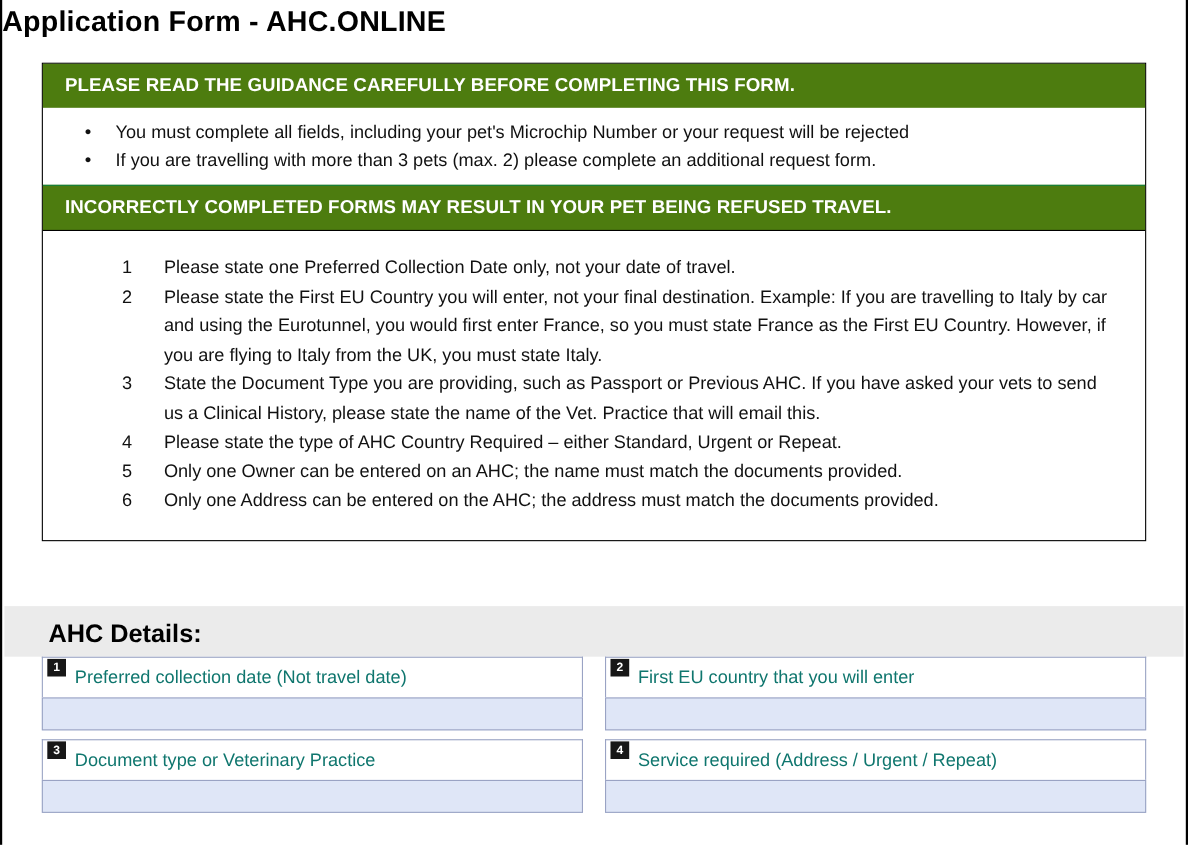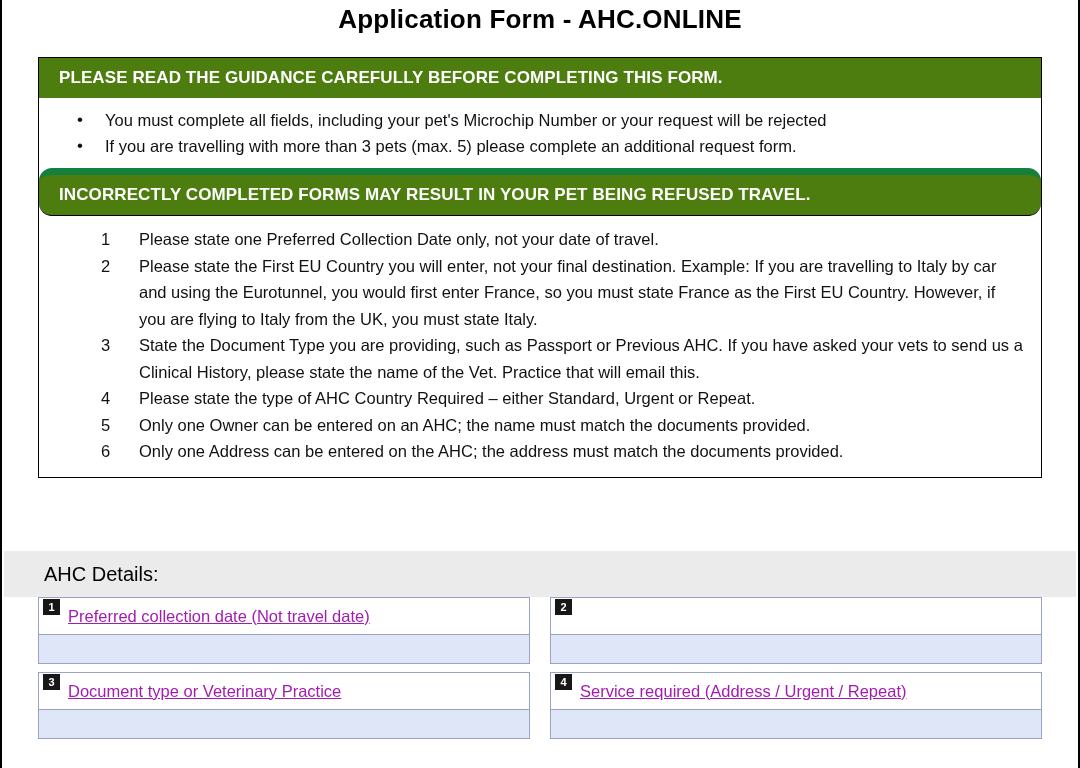--- a/index.html
+++ b/index.html
@@ -17,21 +17,20 @@
   .page {
     position: relative;
     width: 1080px;
     height: 768px;
     box-sizing: border-box;
     border-left: 2px solid #000;
     border-right: 2px solid #000;
     background: #ffffff;
   }
   .title {
-    text-align: center;
     font-size: 26px;
     font-weight: bold;
     letter-spacing: 0.2px;
     padding-top: 4px;
     padding-bottom: 4px;
     color: #000;
   }
   .guidance-wrap {
     margin: 18px 36px 0 36px;
     border: 1px solid #000;
@@ -39,44 +38,43 @@
   }
   .banner {
     background: #4d7c0f;
     color: #ffffff;
     font-weight: bold;
     font-size: 17px;
     padding: 10px 0 10px 20px;
     letter-spacing: 0.1px;
   }
   .banner.second {
-    border-top: 7px solid #15803d;
+    border-top: 1px solid #15803d;
     border-bottom: 1px solid #000;
-    border-radius: 13px;
   }
   ul.bullets {
     margin: 0;
     padding: 9px 16px 9px 66px;
     list-style: none;
   }
   ul.bullets li {
     font-size: 16.5px;
     line-height: 26px;
     position: relative;
     color: #111;
   }
   ul.bullets li::before {
     content: "\2022";
     position: absolute;
     left: -28px;
     top: 0;
     font-size: 17px;
   }
   ol.numbered {
-    margin: 2px;
+    margin: 12px;
     padding: 8px 14px 10px 0;
     list-style: none;
     counter-reset: n;
   }
   ol.numbered li {
     font-size: 16.5px;
     line-height: 26.5px;
     position: relative;
     padding-left: 98px;
     counter-increment: n;
@@ -85,22 +83,22 @@
   }
   ol.numbered li::before {
     content: counter(n);
     position: absolute;
     left: 60px;
     top: 0;
     font-size: 16.5px;
   }
   .section-label {
     margin: 16px 0 6px 42px;
-    font-size: 20px;
-    font-weight: normal;
+    font-size: 23px;
+    font-weight: bold;
   }
   .grey-band {
     position: absolute;
     left: 2px;
     right: 2px;
     top: 551px;
     height: 46px;
     background: #ebebeb;
   }
   .fields {
@@ -136,22 +134,21 @@
     width: 17px;
     height: 16px;
     line-height: 16px;
     text-align: center;
     margin-right: 8px;
     align-self: flex-start;
     margin-top: 1px;
   }
   .field-label {
     font-size: 16.5px;
-    color: #a21caf;
-    text-decoration: underline;
+    color: #0f766e;
   }
   .field-input {
     display: block;
     width: 100%;
     height: 30px;
     box-sizing: border-box;
     background: #dfe6f7;
     border: 1px solid #9aa3c4;
     font-family: "Liberation Sans", sans-serif;
     font-size: 15px;
@@ -165,21 +162,21 @@
 <div class="page">
 
   <div class="title">Application Form - AHC.ONLINE</div>
 
   <div class="guidance-wrap">
 
     <div class="banner">PLEASE READ THE GUIDANCE CAREFULLY BEFORE COMPLETING THIS FORM.</div>
 
     <ul class="bullets">
       <li>You must complete all fields, including your pet's Microchip Number or your request will be rejected</li>
-      <li>If you are travelling with more than 3 pets (max. 5) please complete an additional request form.</li>
+      <li>If you are travelling with more than 3 pets (max. 2) please complete an additional request form.</li>
     </ul>
 
     <div class="banner second">INCORRECTLY COMPLETED FORMS MAY RESULT IN YOUR PET BEING REFUSED TRAVEL.</div>
 
     <ol class="numbered">
       <li>Please state one Preferred Collection Date only, not your date of travel.</li>
       <li>Please state the First EU Country you will enter, not your final destination. Example: If you are travelling to Italy by car and using the Eurotunnel, you would first enter France, so you must state France as the First EU Country. However, if you are flying to Italy from the UK, you must state Italy.</li>
       <li>State the Document Type you are providing, such as Passport or Previous AHC. If you have asked your vets to send us a Clinical History, please state the name of the Vet. Practice that will email this.</li>
       <li>Please state the type of AHC Country Required – either Standard, Urgent or Repeat.</li>
       <li>Only one Owner can be entered on an AHC; the name must match the documents provided.</li>
@@ -197,20 +194,21 @@
       <div class="field-label-row">
         <span class="num-badge">1</span>
         <span class="field-label">Preferred collection date (Not travel date)</span>
       </div>
       <input class="field-input" type="text" value="" style="">
     </div>
 
     <div class="field-cell">
       <div class="field-label-row">
         <span class="num-badge">2</span>
+        <span class="field-label">First EU country that you will enter</span>
       </div>
       <input class="field-input" type="text" value="" style="">
     </div>
 
     <div class="field-cell">
       <div class="field-label-row">
         <span class="num-badge">3</span>
         <span class="field-label">Document type or Veterinary Practice</span>
       </div>
       <input class="field-input" type="text" value="" style="">

